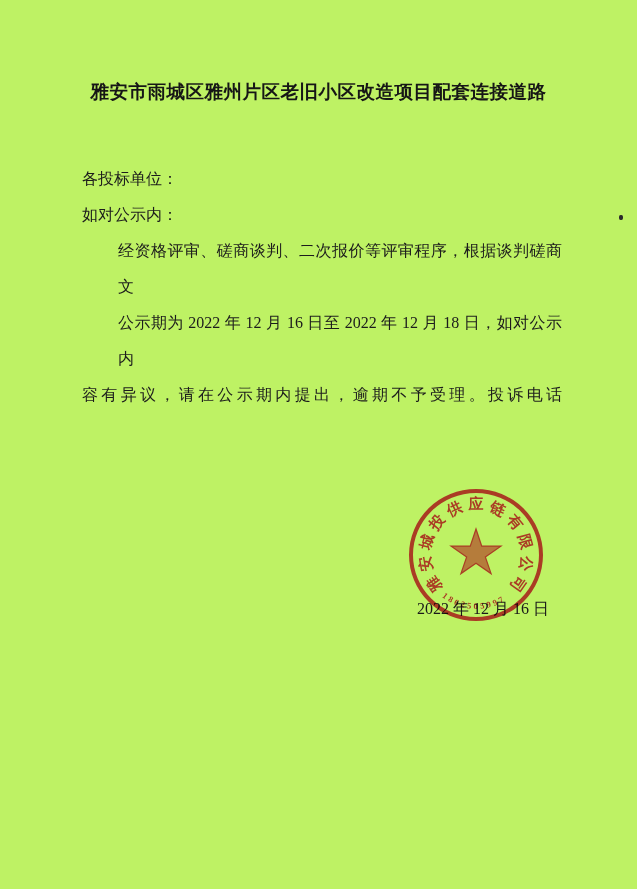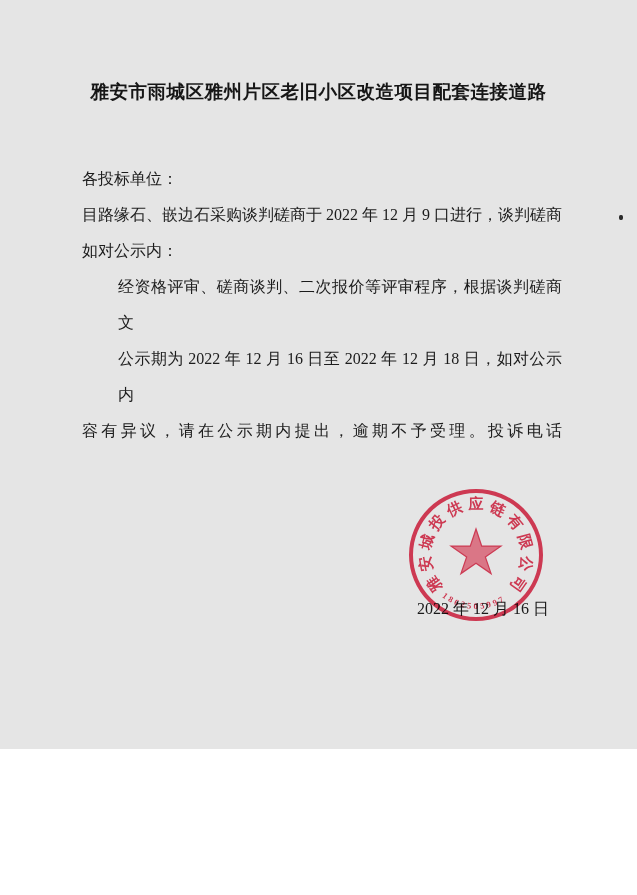--- a/index.html
+++ b/index.html
@@ -3,22 +3,22 @@
 <meta charset="utf-8">
 <style>
   html, body {
     margin: 0;
     padding: 0;
     background: #ffffff;
   }
   .page {
     position: relative;
     width: 637px;
-    height: 749px;
-    background: #e5e5e5;
+    height: 889px;
+    background: #bef264;
     overflow: hidden;
     font-family: "Liberation Serif", serif;
     color: #1c1c1c;
   }
   
   .doc-title {
     position: absolute;
     top: 74px;
     left: 0;
     width: 637px;
@@ -153,21 +153,20 @@
 
 <div class="page">
 
   <div class="doc-title">
     <div>雅安市雨城区雅州片区老旧小区改造项目配套连接道路</div>
   </div>
 
   <div class="doc-body">
     <div class="line">各投标单位：</div>
 
-    <div class="line just">目路缘石、嵌边石采购谈判磋商于 2022 年 12 月 9 口进行，谈判磋商</div>
     <div class="line">如对公示内：</div>
 
     <div class="line just indent">经资格评审、磋商谈判、二次报价等评审程序，根据谈判磋商文</div>
 
     <div class="line just indent">公示期为 2022 年 12 月 16 日至 2022 年 12 月 18 日，如对公示内</div>
     <div class="line just">容有异议，请在公示期内提出，逾期不予受理。投诉电话</div>
   </div>
 
   <div class="sig-date">2022 年 12 月 16 日</div>
 

